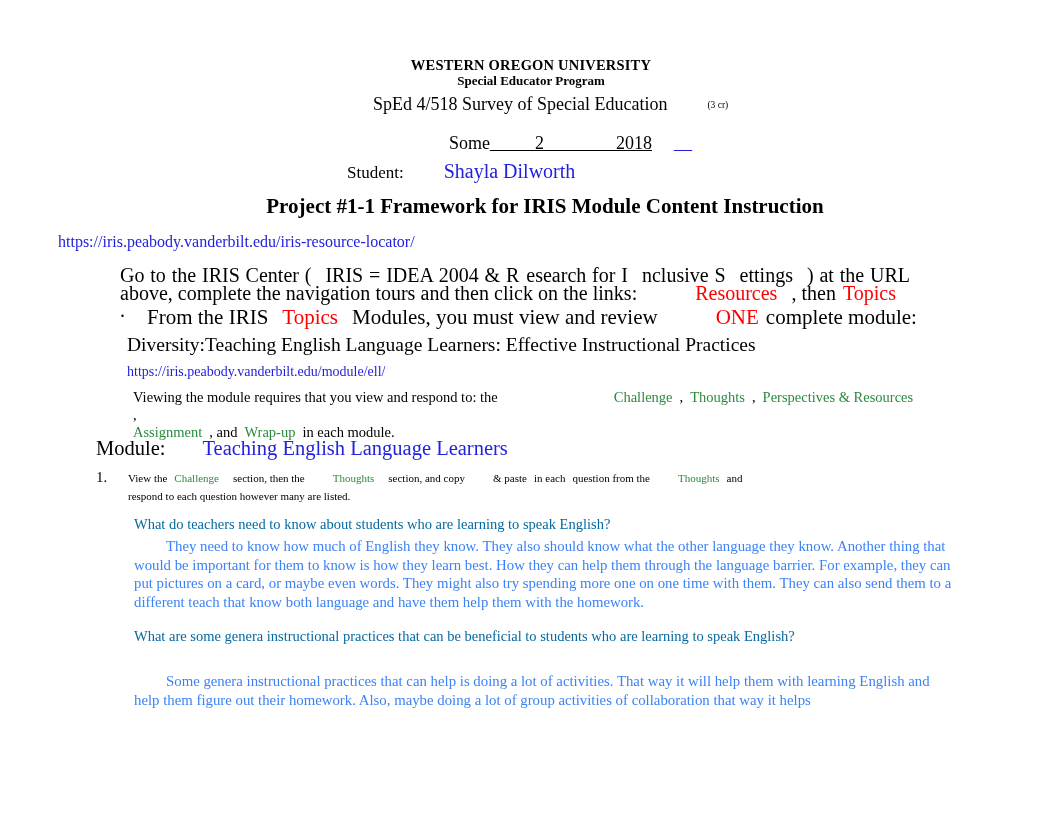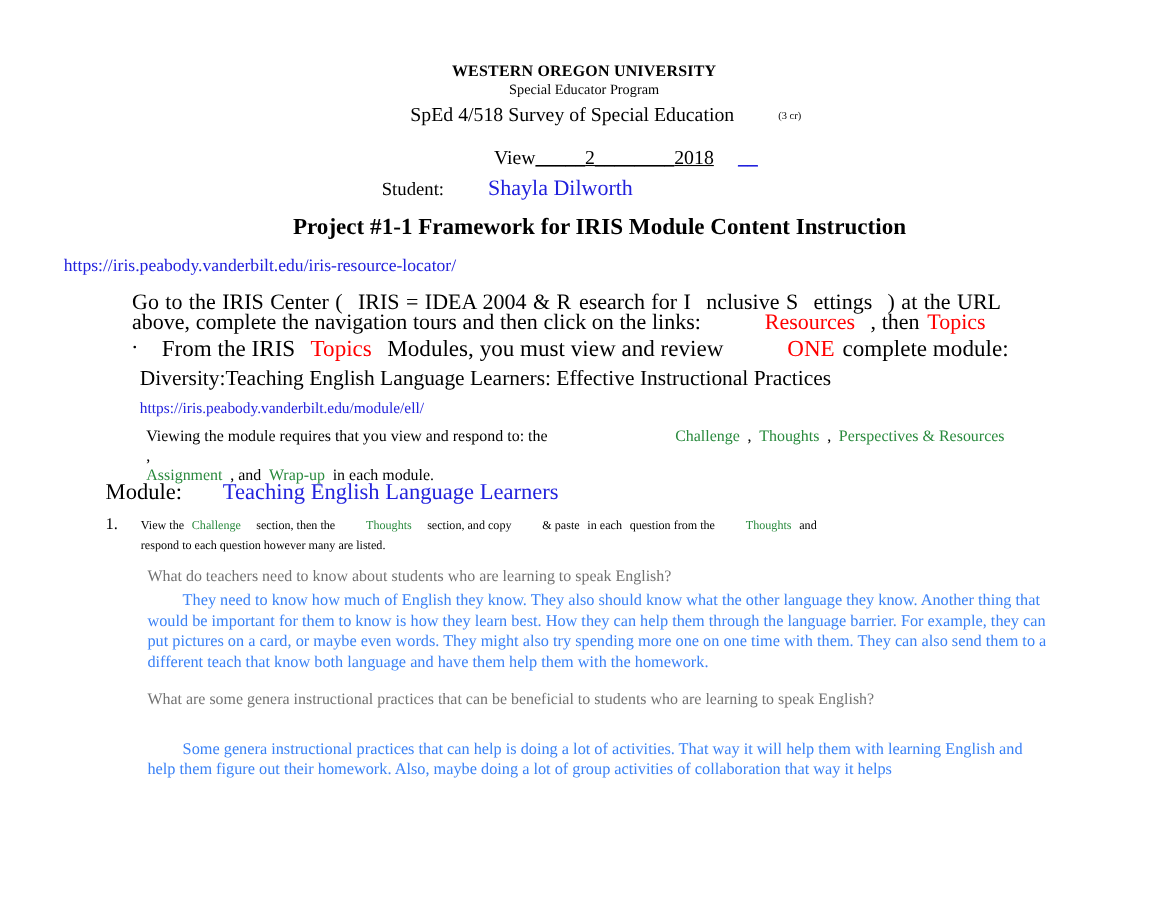--- a/index.html
+++ b/index.html
@@ -30,21 +30,21 @@
     font-size: 14.5px;
     font-weight: bold;
     letter-spacing: 0.2px;
   }
   .hdr-prog {
     position: absolute;
     left: 0; top: 73px;
     width: 1062px;
     text-align: center;
     font-size: 13px;
-    font-weight: normal;
+    font-weight: bold;
   }
   .hdr-course {
     position: absolute;
     left: 373px; top: 94px;
     font-size: 18px;
     white-space: nowrap;
   }
   .hdr-course .cr {
     font-size: 9.5px;
     vertical-align: 2px;
@@ -162,21 +162,21 @@
     left: 128px; top: 469px;
     width: 822px;
     font-size: 11px;
     line-height: 18px;
   }
 
   
   .qtext {
     position: absolute;
     width: 820px;
-    color: #737373;
+    color: #0369a1;
     font-size: 14.5px;
     line-height: 18px;
   }
   .q1 { left: 134px; top: 515px; }
   .q2 { left: 134px; top: 627px; }
 
   .atext {
     position: absolute;
     width: 818px;
     font-size: 14.8px;
@@ -194,21 +194,21 @@
 <div class="page">
 
   <div class="hdr-univ">WESTERN OREGON UNIVERSITY</div>
   <div class="hdr-prog">Special Educator Program</div>
 
   <div class="hdr-course">
     <span>SpEd 4/518 Survey of Special Education</span><span class="cr">(3 cr)</span>
   </div>
 
   <div class="term-line">
-    <span>View</span><span class="u1">_____</span><span class="u1">2</span><span class="u1">________</span><span class="u1">2018</span><span class="u-blue">__</span>
+    <span>Some</span><span class="u1">_____</span><span class="u1">2</span><span class="u1">________</span><span class="u1">2018</span><span class="u-blue">__</span>
   </div>
 
   <div class="student-line">
     <span>Student:</span><span class="student-name">Shayla Dilworth</span>
   </div>
 
   <div class="proj-title">Project #1-1 Framework for IRIS Module Content Instruction</div>
   <div class="res-link">https://iris.peabody.vanderbilt.edu/iris-resource-locator/</div>
 
   <div class="instr1">

